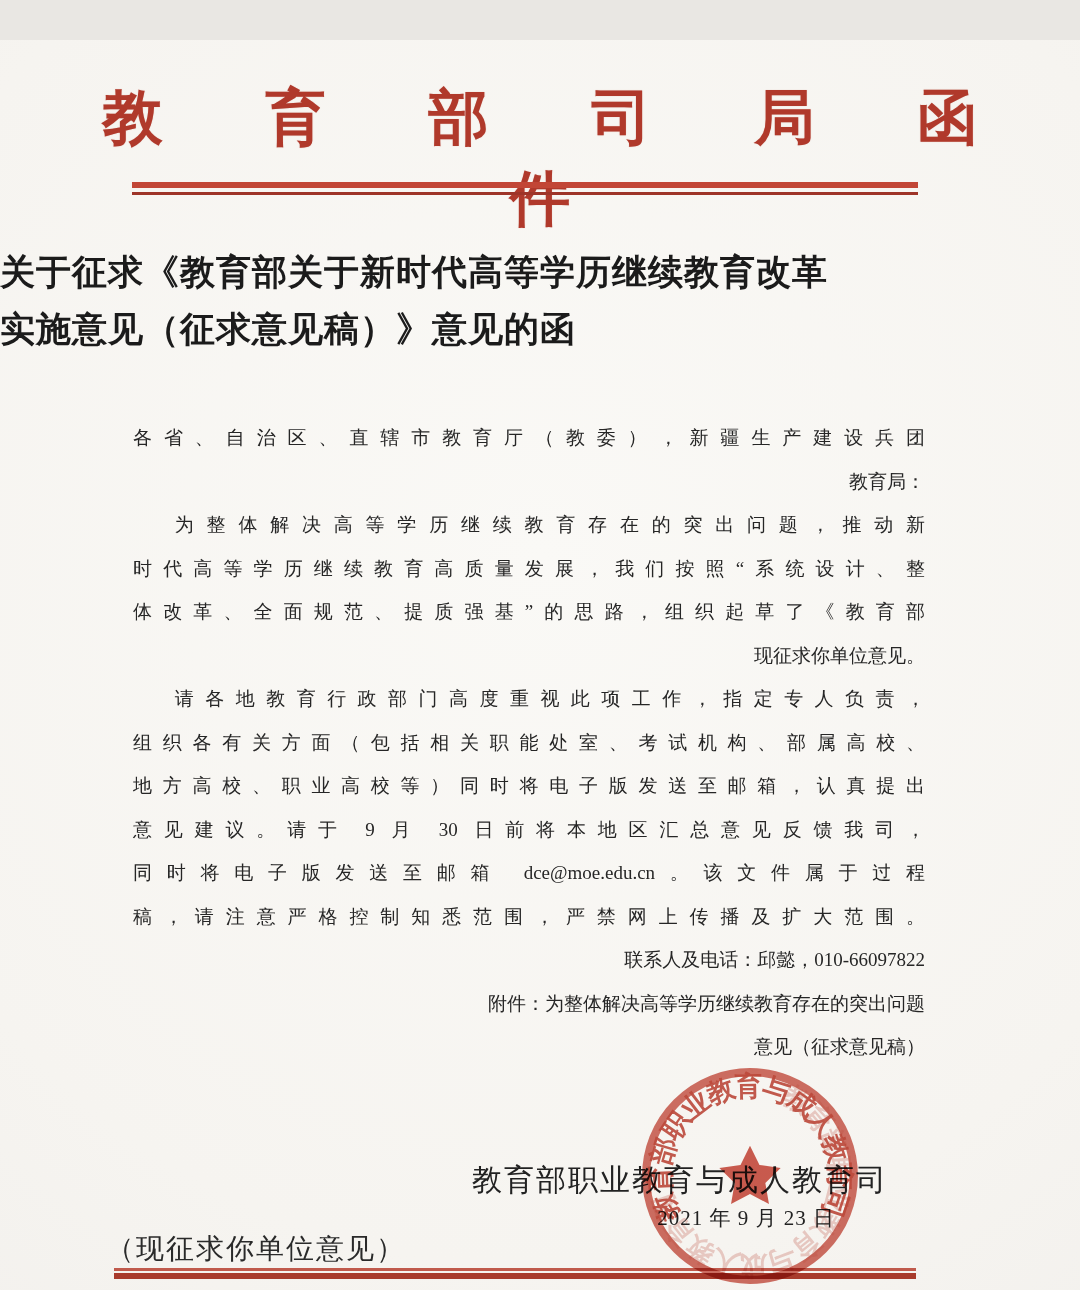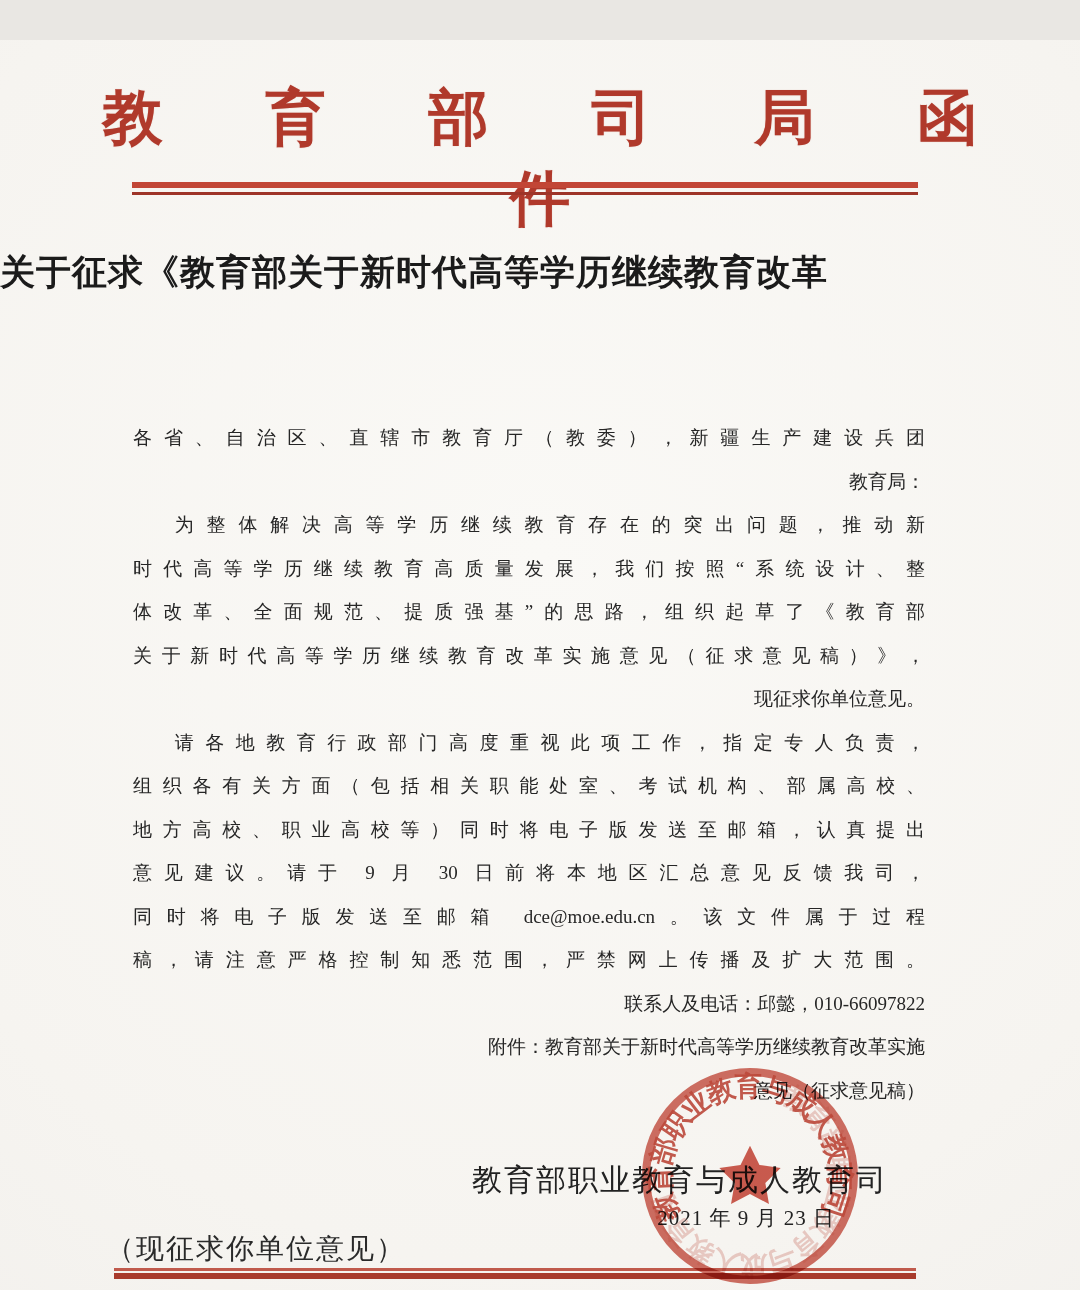--- a/index.html
+++ b/index.html
@@ -78,38 +78,38 @@
 
   <div class="masthead">教 育 部 司 局 函 件</div>
 
   <div class="rule rule-top">
     <div class="thick"></div>
     <div class="thin"></div>
   </div>
 
   <div class="doc-title">
     <div>关于征求《教育部关于新时代高等学历继续教育改革</div>
+    <div>实施意见（征求意见稿）》意见的函</div>
   </div>
 
   <div class="body-text">
     <div class="ln stretch">各省、自治区、直辖市教育厅（教委），新疆生产建设兵团</div>
     <div class="ln">教育局：</div>
     <div class="ln stretch ind">为整体解决高等学历继续教育存在的突出问题，推动新</div>
     <div class="ln stretch">时代高等学历继续教育高质量发展，我们按照“系统设计、整</div>
     <div class="ln stretch">体改革、全面规范、提质强基”的思路，组织起草了《教育部</div>
-    <div class="ln stretch">关于新时代高等学历继续教育改革实施意见（征求意见稿）》，</div>
     <div class="ln">现征求你单位意见。</div>
     <div class="ln stretch ind">请各地教育行政部门高度重视此项工作，指定专人负责，</div>
     <div class="ln stretch">组织各有关方面（包括相关职能处室、考试机构、部属高校、</div>
     <div class="ln stretch">地方高校、职业高校等）同时将电子版发送至邮箱，认真提出</div>
     <div class="ln stretch">意见建议。请于 9 月 30 日前将本地区汇总意见反馈我司，</div>
     <div class="ln stretch">同时将电子版发送至邮箱 dce@moe.edu.cn。该文件属于过程</div>
     <div class="ln stretch">稿，请注意严格控制知悉范围，严禁网上传播及扩大范围。</div>
     <div class="ln ind">联系人及电话：邱懿，010-66097822</div>
-    <div class="ln ind">附件：教育部关于新时代高等学历继续教育改革实施</div>
+    <div class="ln ind">附件：为整体解决高等学历继续教育存在的突出问题</div>
     <div class="ln hang">意见（征求意见稿）</div>
   </div>
 
   <div class="signer">教育部职业教育与成人教育司</div>
   <div class="sign-date">2021 年 9 月 23 日</div>
 
   <div class="disclosure">（现征求你单位意见）</div>
 
   <div class="rule rule-bottom">
     <div class="thin"></div>

